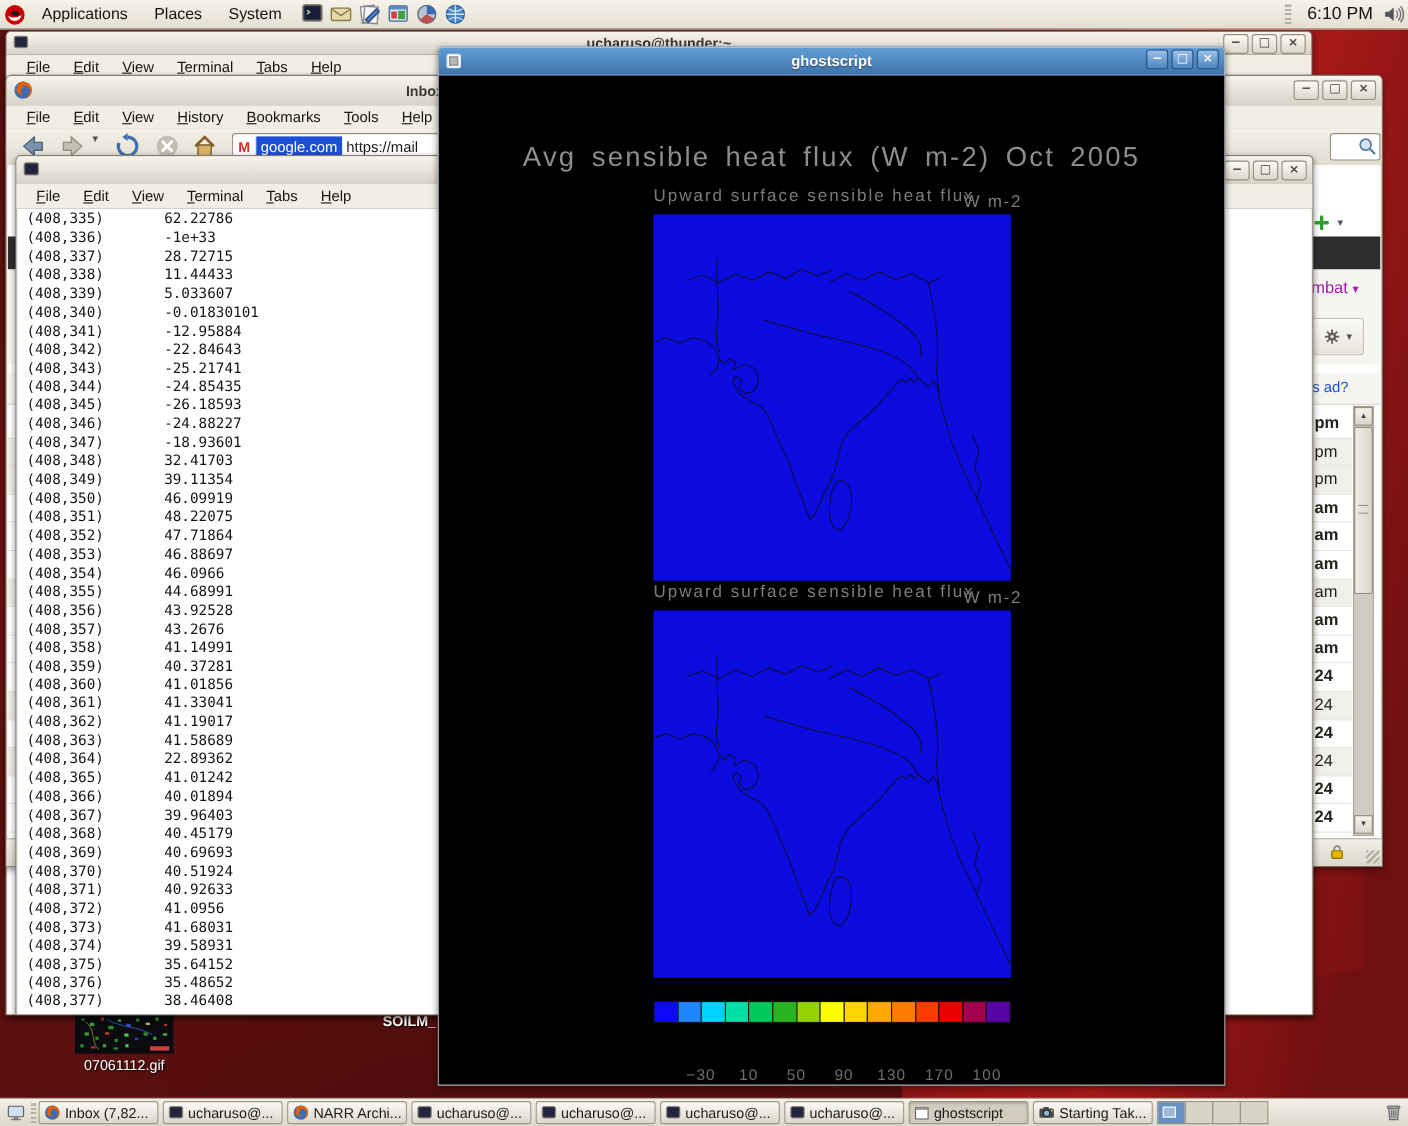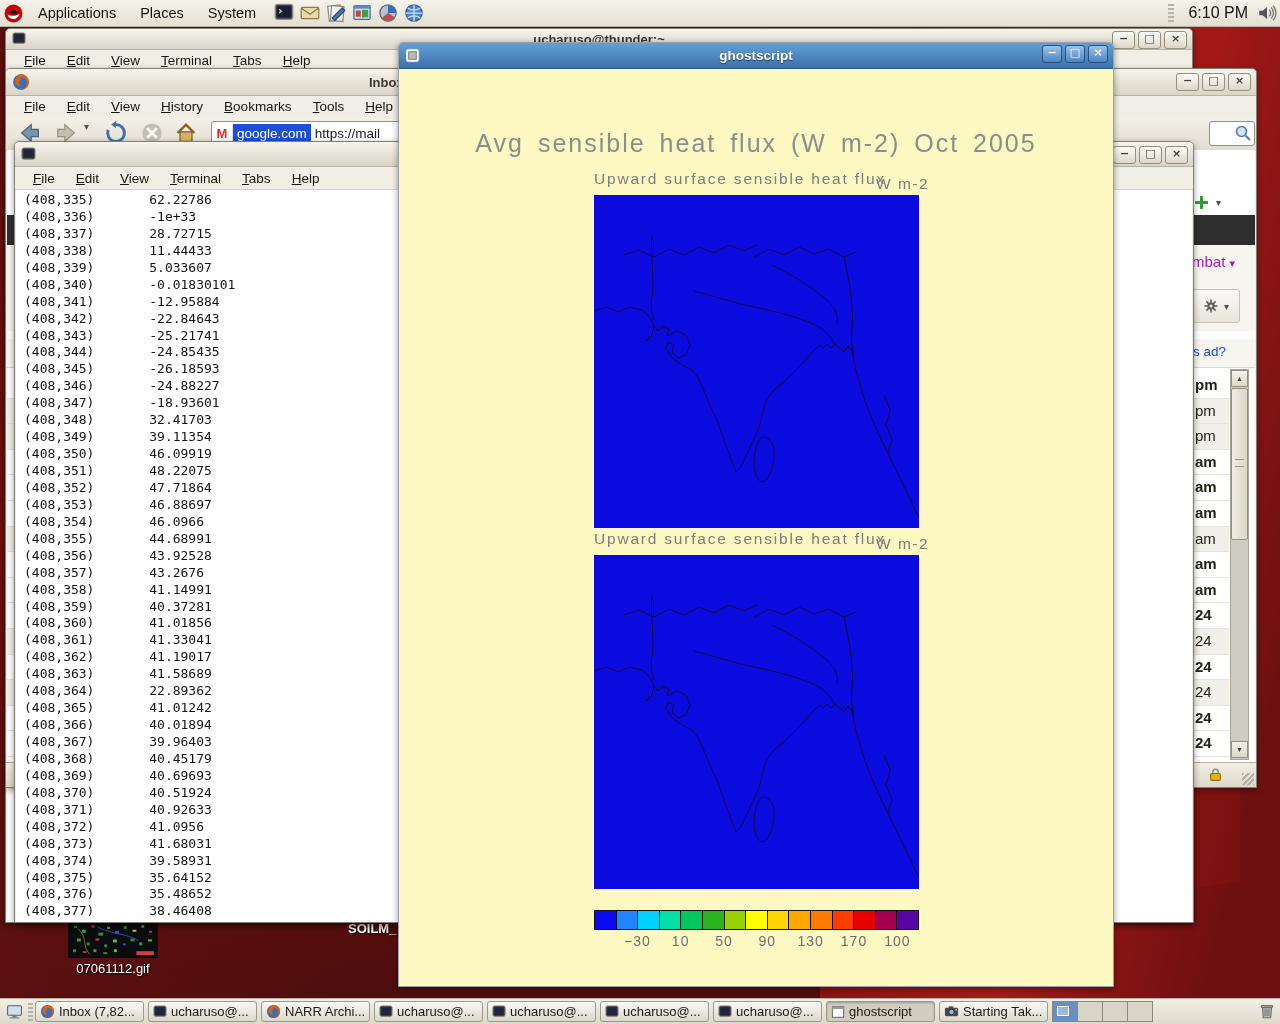--- a/index.html
+++ b/index.html
@@ -101,33 +101,33 @@
   #win-term-front .mbar{height:22px;}
   #win-term-front .content{position:absolute;top:48px;bottom:0;left:1px;right:1px;background:#fff;overflow:hidden;}
   #term-pre{margin:0;padding:2px 0 0 8px;font-family:"DejaVu Sans Mono","Liberation Mono",monospace;
     font-size:13px;line-height:16.93px;color:#141414;}
 
   
   #win-gs{left:398px;top:42px;width:714px;height:943px;z-index:5;background:#fff;border:1px solid #9ca0a8;}
   #win-gs .tbar{height:25px;background:linear-gradient(#629fd6,#3e72ab);border-bottom:1px solid #2c5c92;}
   #win-gs .title{color:#fff;text-shadow:0 1px 1px rgba(0,0,0,.55);font-size:13.5px;}
   #win-gs .wbtn{background:linear-gradient(#9cc1e7,#4c84c2);border-color:#274f80;color:#fff;width:18px;}
-  #win-gs .gs-body{position:absolute;top:26px;bottom:0;left:0;right:0;background:#fef9c3;}
+  #win-gs .gs-body{position:absolute;top:26px;bottom:0;left:0;right:0;background:#000000;}
   .gs-heading{position:absolute;top:60px;left:0;right:0;text-align:center;
     font-size:25px;color:#8d8d8d;letter-spacing:2px;word-spacing:5px;}
   .plot-label{position:absolute;left:195px;font-size:15.5px;letter-spacing:1.8px;color:#7c7c7c;}
   .plot-unit{position:absolute;left:477px;font-size:15.5px;letter-spacing:1.5px;color:#7c7c7c;}
   .map-canvas{position:absolute;left:195px;width:325px;height:333px;background:#0b0be0;overflow:hidden;}
   #plot1-label{top:101px;} #plot1-unit{top:106px;} #map1{top:126px;}
   #plot2-label{top:461px;} #plot2-unit{top:466px;} #map2{top:486px;height:334px;}
   #cbar{position:absolute;left:195px;top:841px;width:325px;height:20px;display:flex;
     border:1px solid #111;box-sizing:border-box;}
   .cb-cell{flex:1;border-left:1px solid #111;}
   .cb-cell:first-child{border-left:none;}
-  #cbar-labels{position:absolute;left:195px;top:864px;width:325px;height:16px;text-align:center;}
+  #cbar-labels{position:absolute;left:195px;top:900px;width:325px;height:16px;text-align:center;}
   .cb-lbl{position:absolute;transform:translateX(-50%);font-size:14px;color:#6f6f6f;letter-spacing:1px;}
 
   
   #panel{position:absolute;left:0;top:0;width:1280px;height:26px;z-index:20;
     background:linear-gradient(#f6f3ea,#e3dfd2);border-bottom:1px solid #b7b2a4;
     display:flex;align-items:center;font-size:14.5px;color:#15130e;}
   .pmenu{padding:0 12px;}
   .plaunch{width:24px;height:22px;margin:0 1px;display:flex;align-items:center;justify-content:center;}
   #panel-right{margin-left:auto;display:flex;align-items:center;}
   .pgrip{width:6px;height:18px;margin-right:8px;

